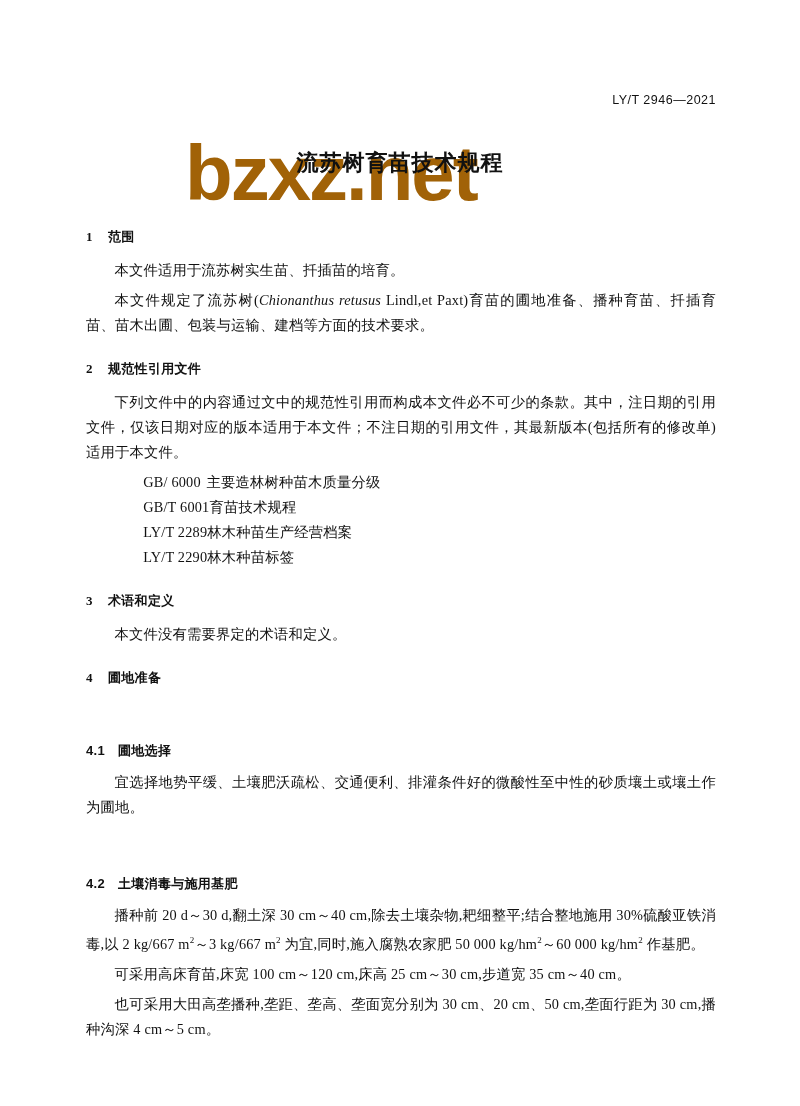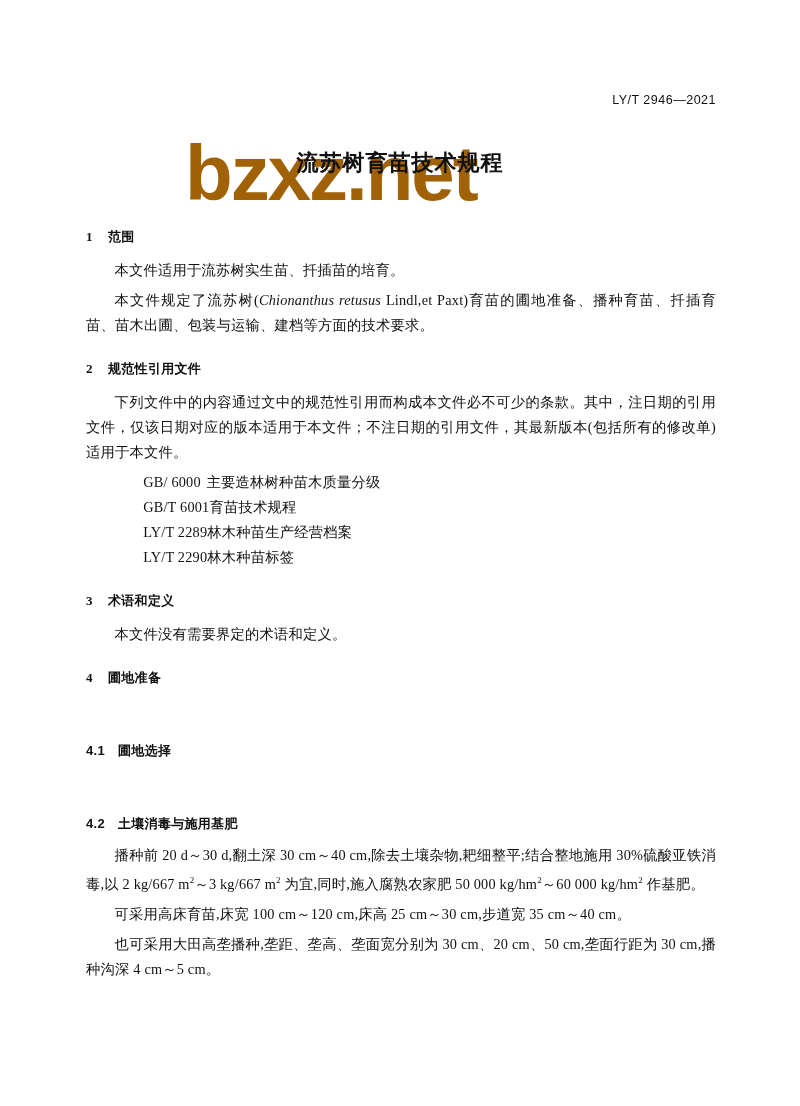--- a/index.html
+++ b/index.html
@@ -146,20 +146,21 @@
       </div>
       <p class="para">本文件没有需要界定的术语和定义。</p>
 
       <div class="h1 sp-before-h1">
         <span class="num">4</span><span>圃地准备</span>
       </div>
 
       <div class="h2 sp-before-h2">
         <span class="num">4.1</span><span>圃地选择</span>
       </div>
+      <p class="para">宜选择地势平缓、土壤肥沃疏松、交通便利、排灌条件好的微酸性至中性的砂质壤土或壤土作为圃地。</p>
 
       <div class="h2 sp-before-h2">
         <span class="num">4.2</span><span>土壤消毒与施用基肥</span>
       </div>
       <p class="para">播种前 20 d～30 d,翻土深 30 cm～40 cm,除去土壤杂物,耙细整平;结合整地施用 30%硫酸亚铁消毒,以 2 kg/667 m<sup>2</sup>～3 kg/667 m<sup>2</sup> 为宜,同时,施入腐熟农家肥 50 000 kg/hm<sup>2</sup>～60 000 kg/hm<sup>2</sup> 作基肥。</p>
 
       <p class="para">可采用高床育苗,床宽 100 cm～120 cm,床高 25 cm～30 cm,步道宽 35 cm～40 cm。</p>
       <p class="para">也可采用大田高垄播种,垄距、垄高、垄面宽分别为 30 cm、20 cm、50 cm,垄面行距为 30 cm,播种沟深 4 cm～5 cm。</p>
 
     </div>

